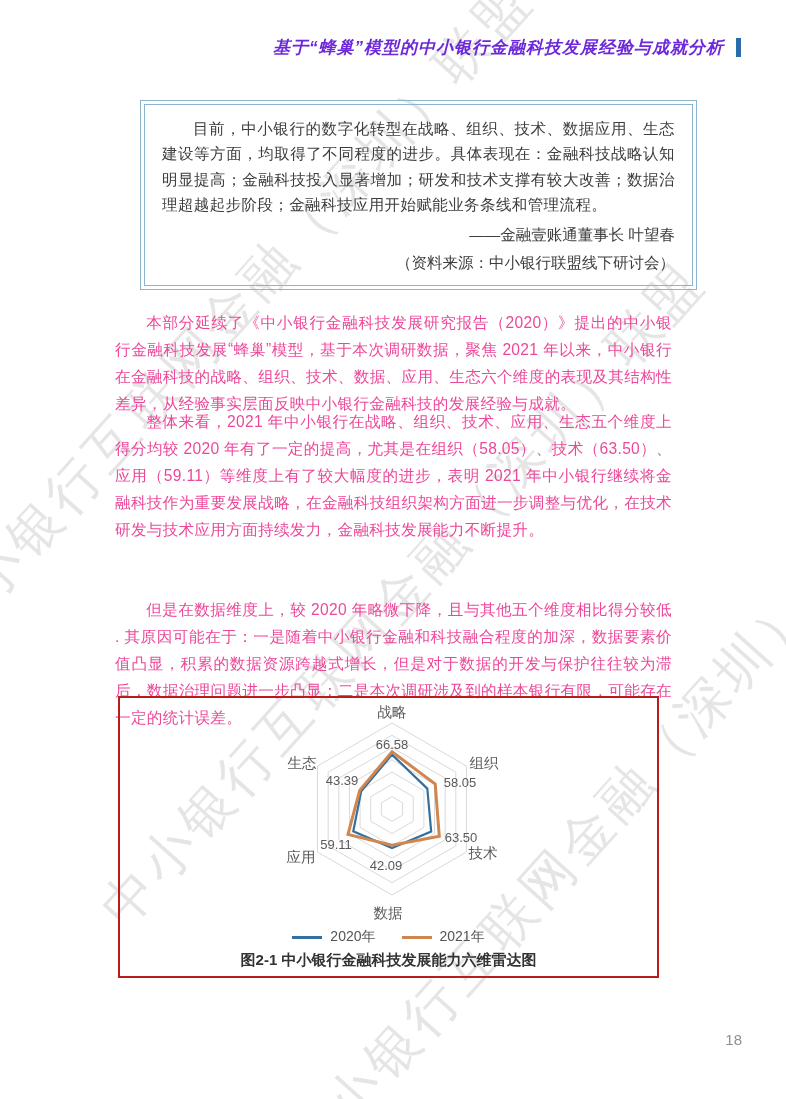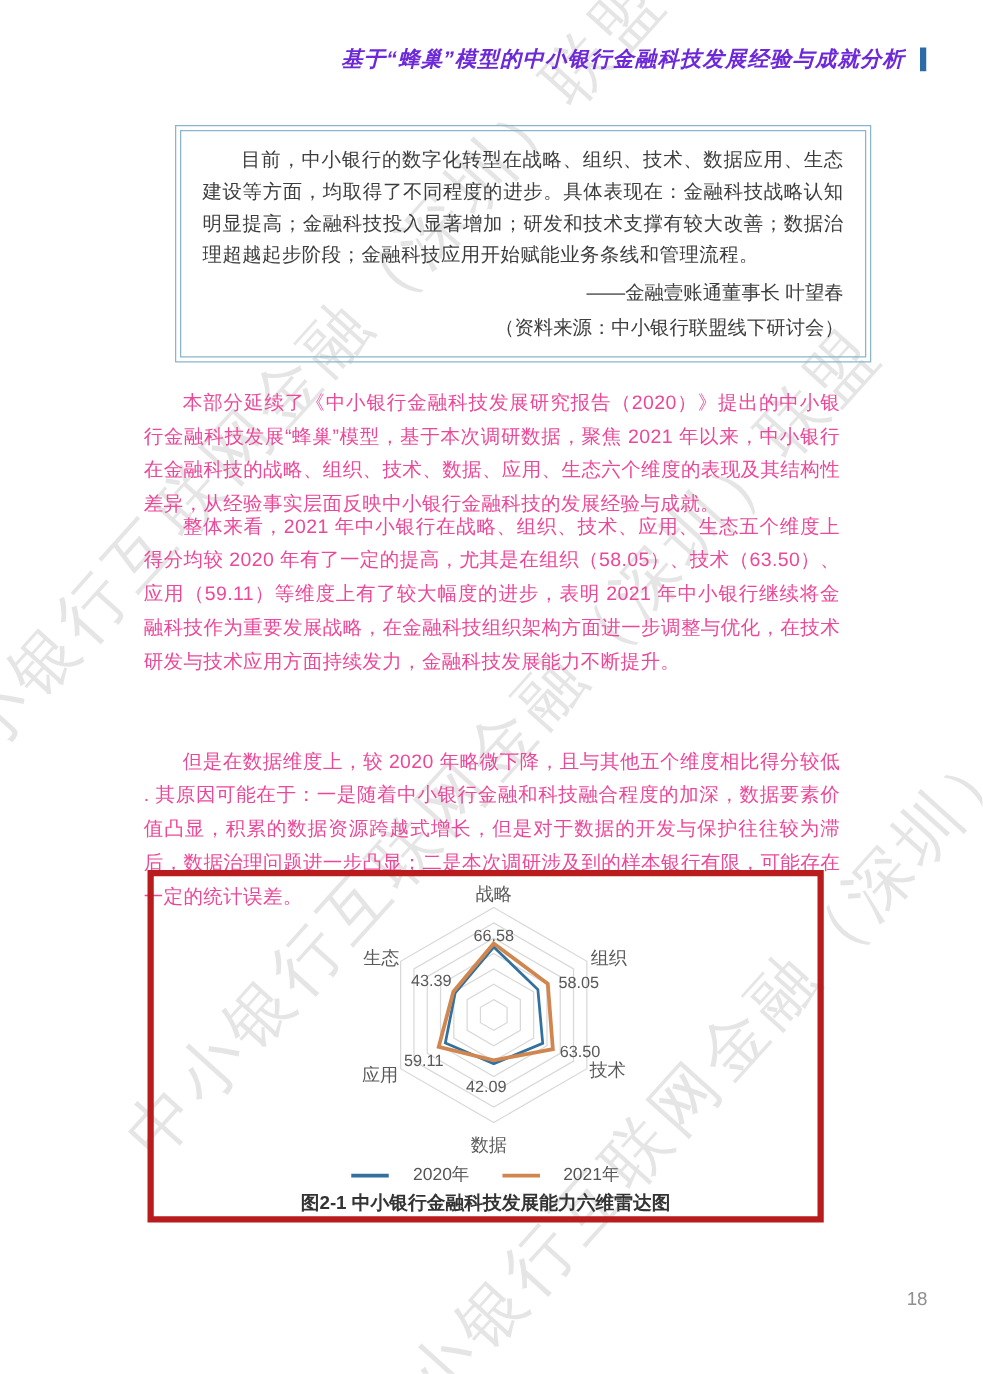--- a/index.html
+++ b/index.html
@@ -49,28 +49,28 @@
     position:absolute;left:115px;width:557px;z-index:1;
     font-size:15.6px;line-height:27px;letter-spacing:0.3px;
     text-align:justify;text-justify:inter-ideograph;text-indent:2em;color:#ec4899;
   }
   .para1{top:309px;}
   .para2{top:408px;}
   .para3{top:568px;margin-top:28px;}
   
   .figure-box{
     position:absolute;left:118px;top:696px;width:541px;height:282px;
-    border:5px solid #b91c1c;box-sizing:border-box;z-index:1;background:transparent;
+    border:2px solid #b91c1c;box-sizing:border-box;z-index:1;background:transparent;
   }
   .radar-svg{position:absolute;left:0;top:0;}
   .legend-row{
     position:absolute;left:0;top:229px;width:100%;height:20px;
     display:flex;justify-content:center;align-items:center;gap:26px;
   }
-  .legend-item{display:flex;align-items:center;gap:19px;font-size:14px;color:#555;}
+  .legend-item{display:flex;align-items:center;gap:8px;font-size:14px;color:#555;}
   .legend-swatch{display:inline-block;width:30px;height:3px;}
   .figure-caption{
     position:absolute;left:0;top:251px;width:100%;text-align:center;
     font-size:15px;font-weight:700;color:#333;line-height:22px;
   }
   
   .page-num{
     position:absolute;right:44px;top:1031px;z-index:1;
     font-size:15px;color:#909090;
   }

